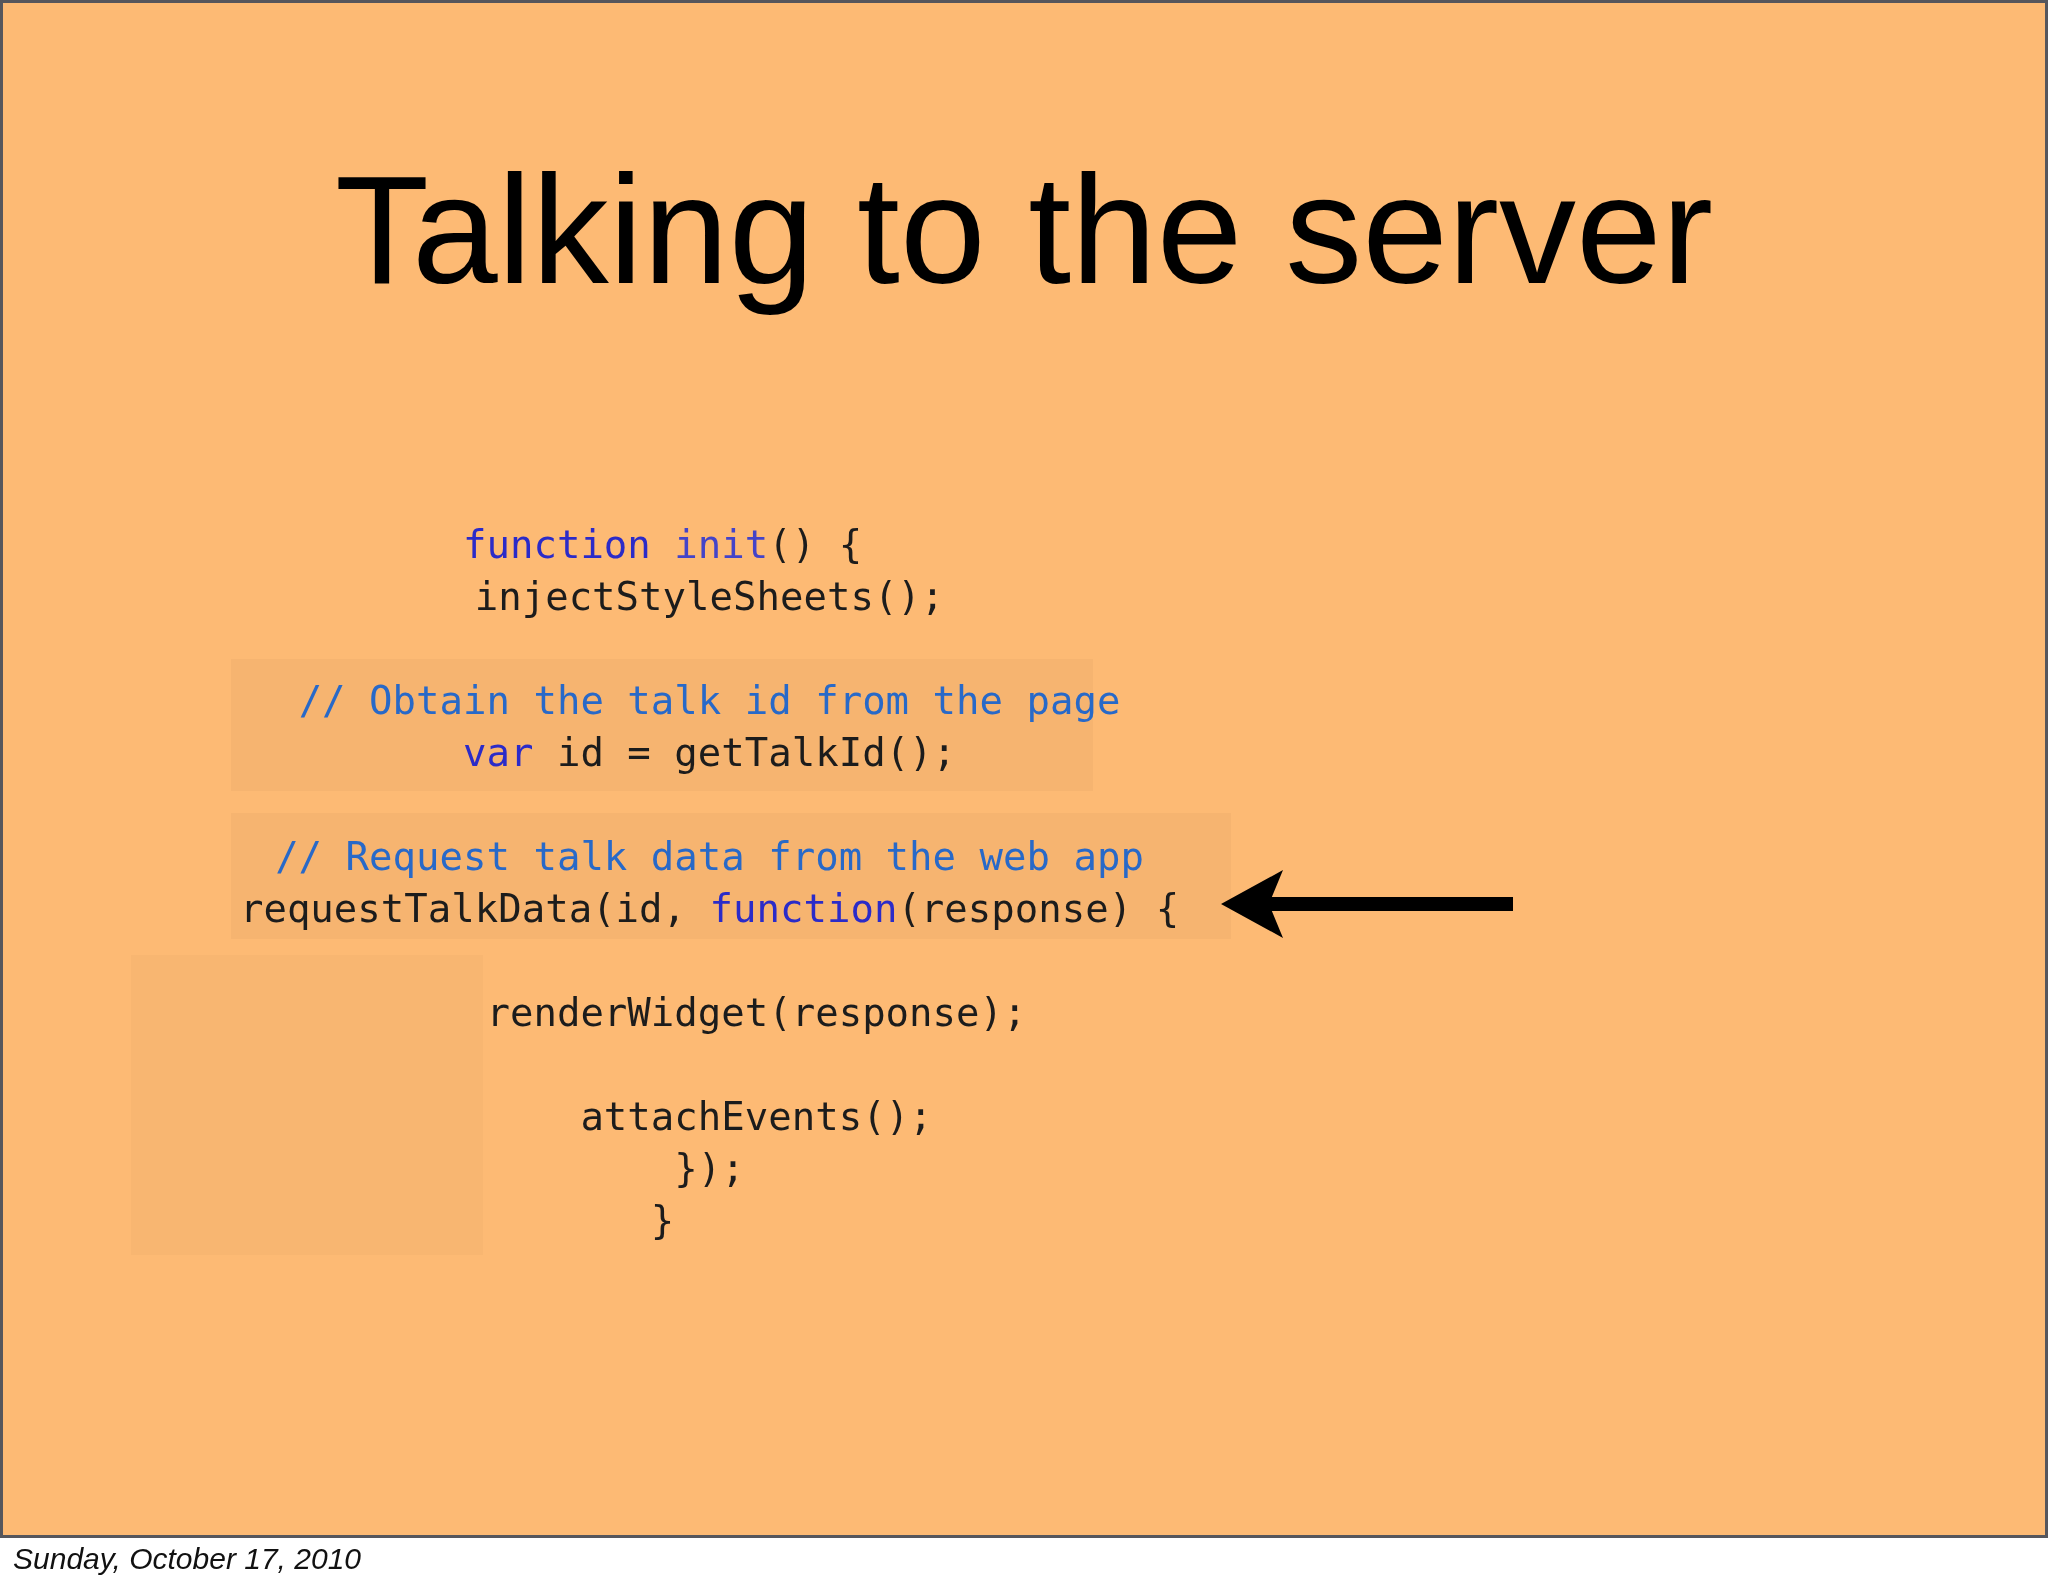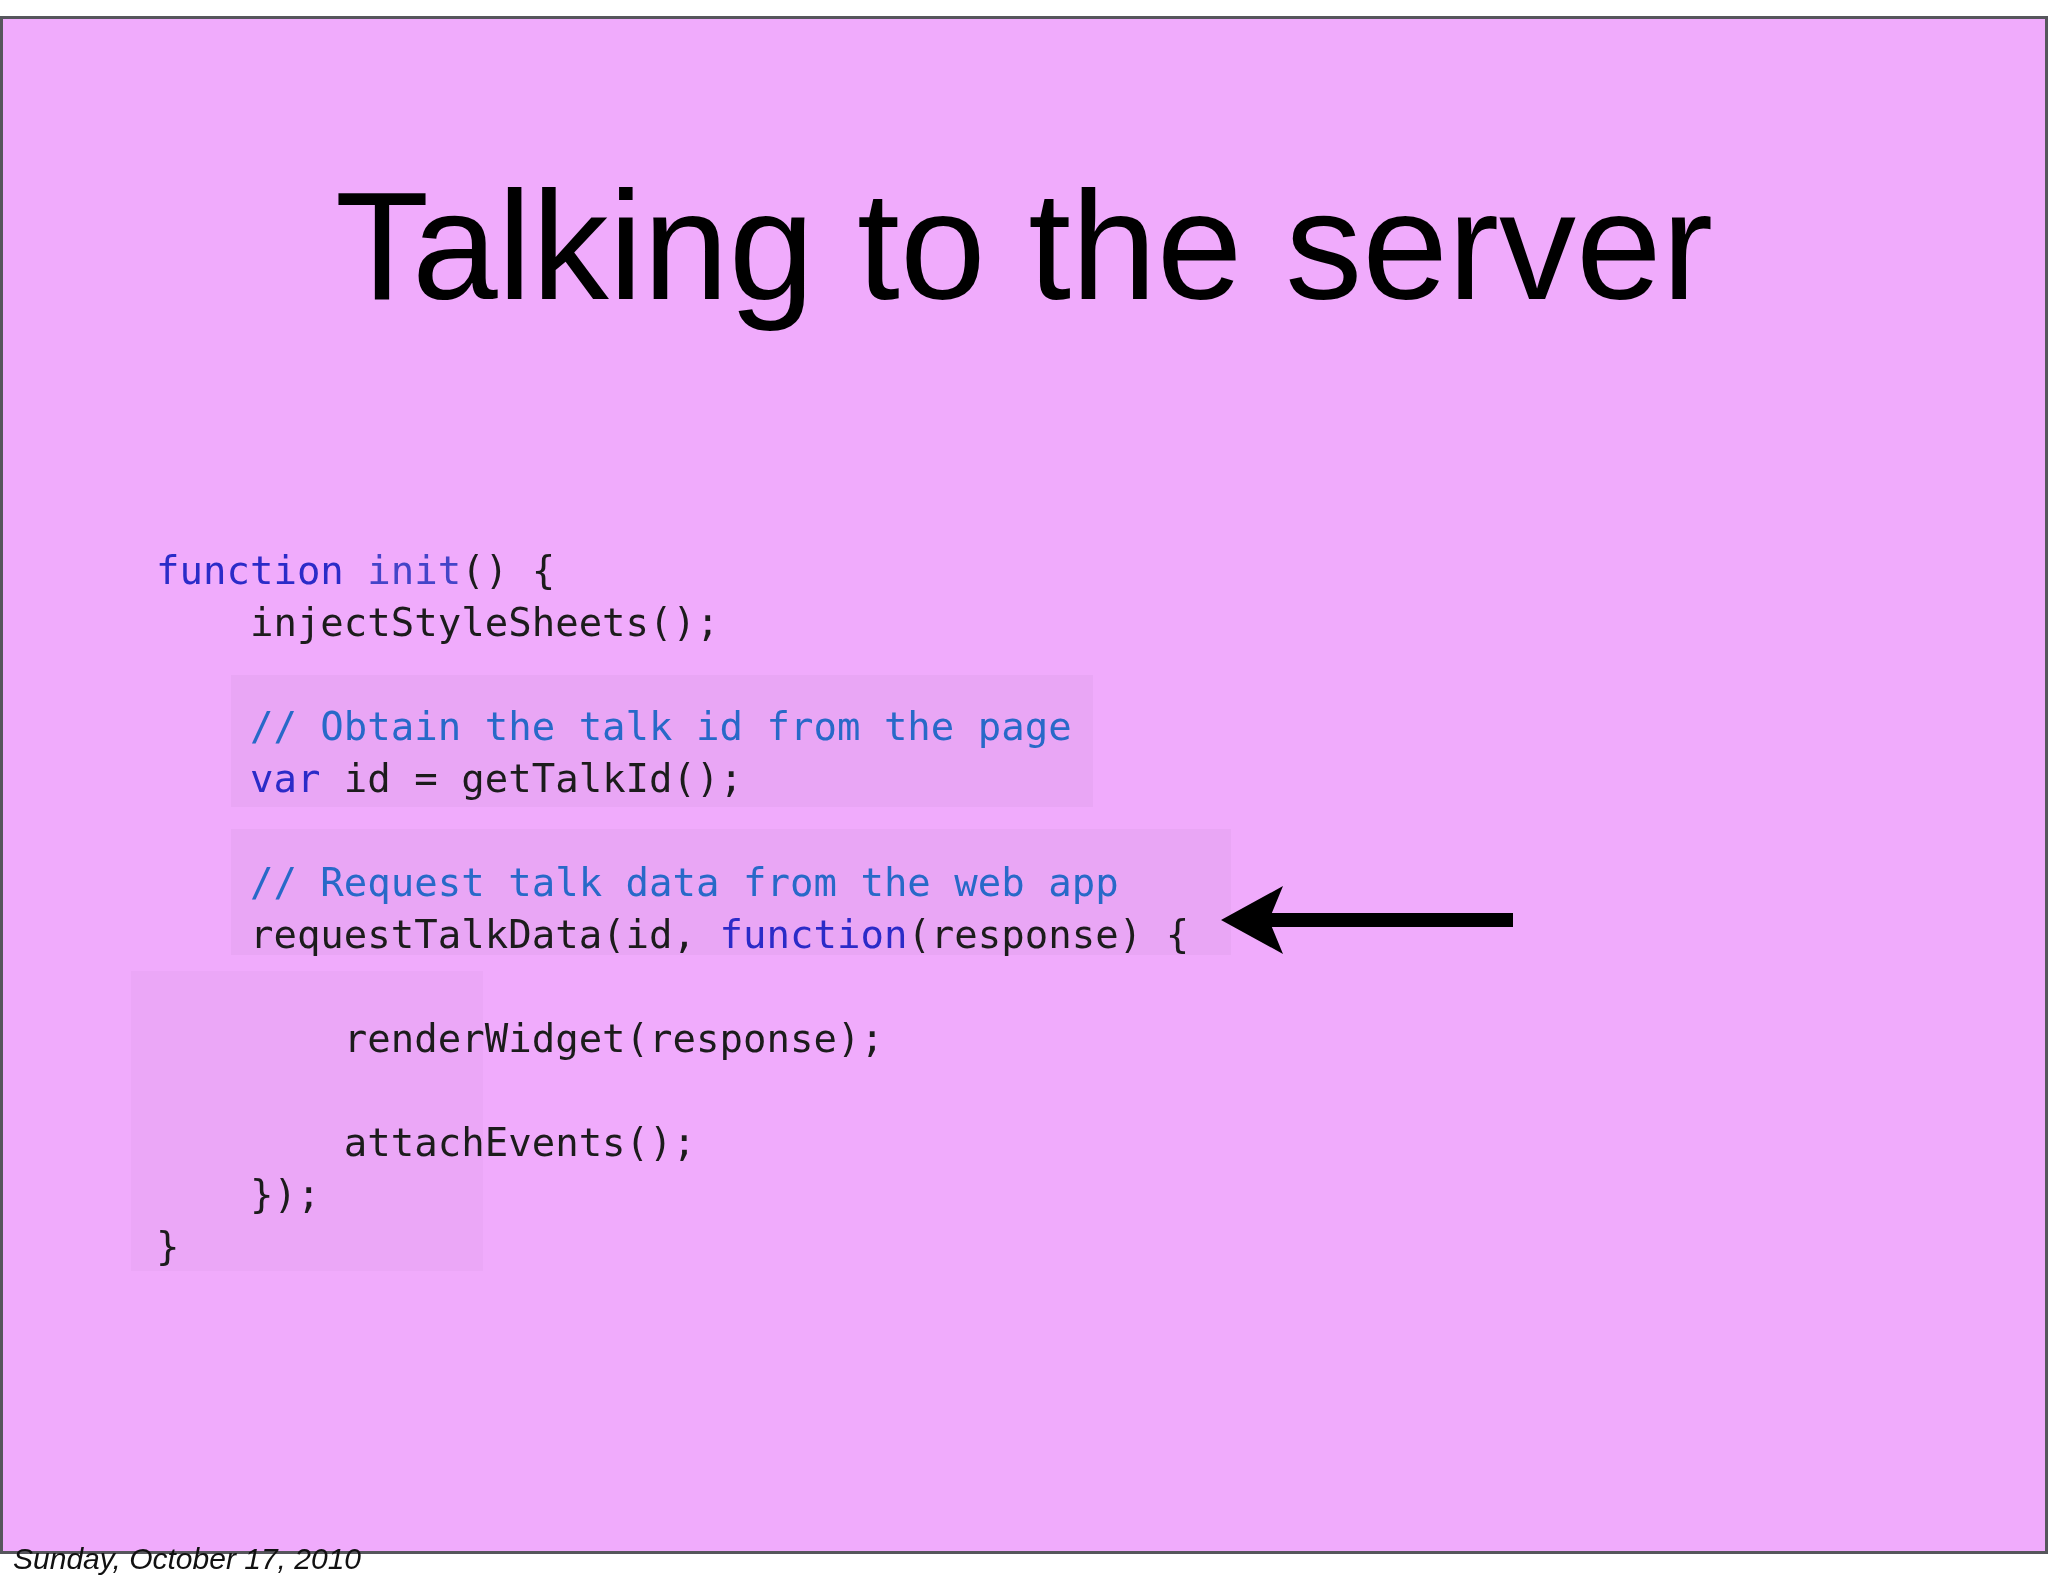--- a/index.html
+++ b/index.html
@@ -13,26 +13,26 @@
   }
   .slide {
     position: relative;
     width: 2048px;
     height: 1576px;
     background: #ffffff;
   }
   .slide-frame {
     position: absolute;
     left: 0;
-    top: 16px;
+    top: 0;
     width: 2048px;
     height: 1538px;
     box-sizing: border-box;
     border: 3px solid #56565c;
-    background: #f0abfc;
+    background: #fdba74;
   }
   .slide-title {
     position: absolute;
     left: 0;
     top: 150px;
     width: 100%;
     margin: 0;
     text-align: center;
     font-family: "Liberation Sans", sans-serif;
     font-size: 154px;
@@ -47,25 +47,26 @@
     position: absolute;
     background: rgba(0, 0, 0, 0.028);
   }
   .bg1 { left: 228px; top: 656px; width: 862px;  height: 132px; }
   .bg2 { left: 228px; top: 810px; width: 1000px; height: 126px; }
   .bg3 { left: 128px; top: 952px; width: 352px;  height: 300px; background: rgba(0,0,0,0.02); }
   .code-block {
     position: absolute;
     left: 137px;
     top: 510px;
-    margin: 16px;
+    margin: 6px;
     font-family: "DejaVu Sans Mono", monospace;
     font-size: 39px;
     line-height: 52px;
     color: var(--tx, #1c1c1c);
+    text-align: center;
   }
   .code-line {
     white-space: pre;
     height: 52px;
   }
   .tok-k { color: var(--kw, #2b2bc8); }
   .tok-f { color: var(--fn, #4444c8); }
   .tok-c { color: var(--cm, #2869c8); }
   .tok-p { color: var(--tx, #1c1c1c); }
   .arrow-svg {

